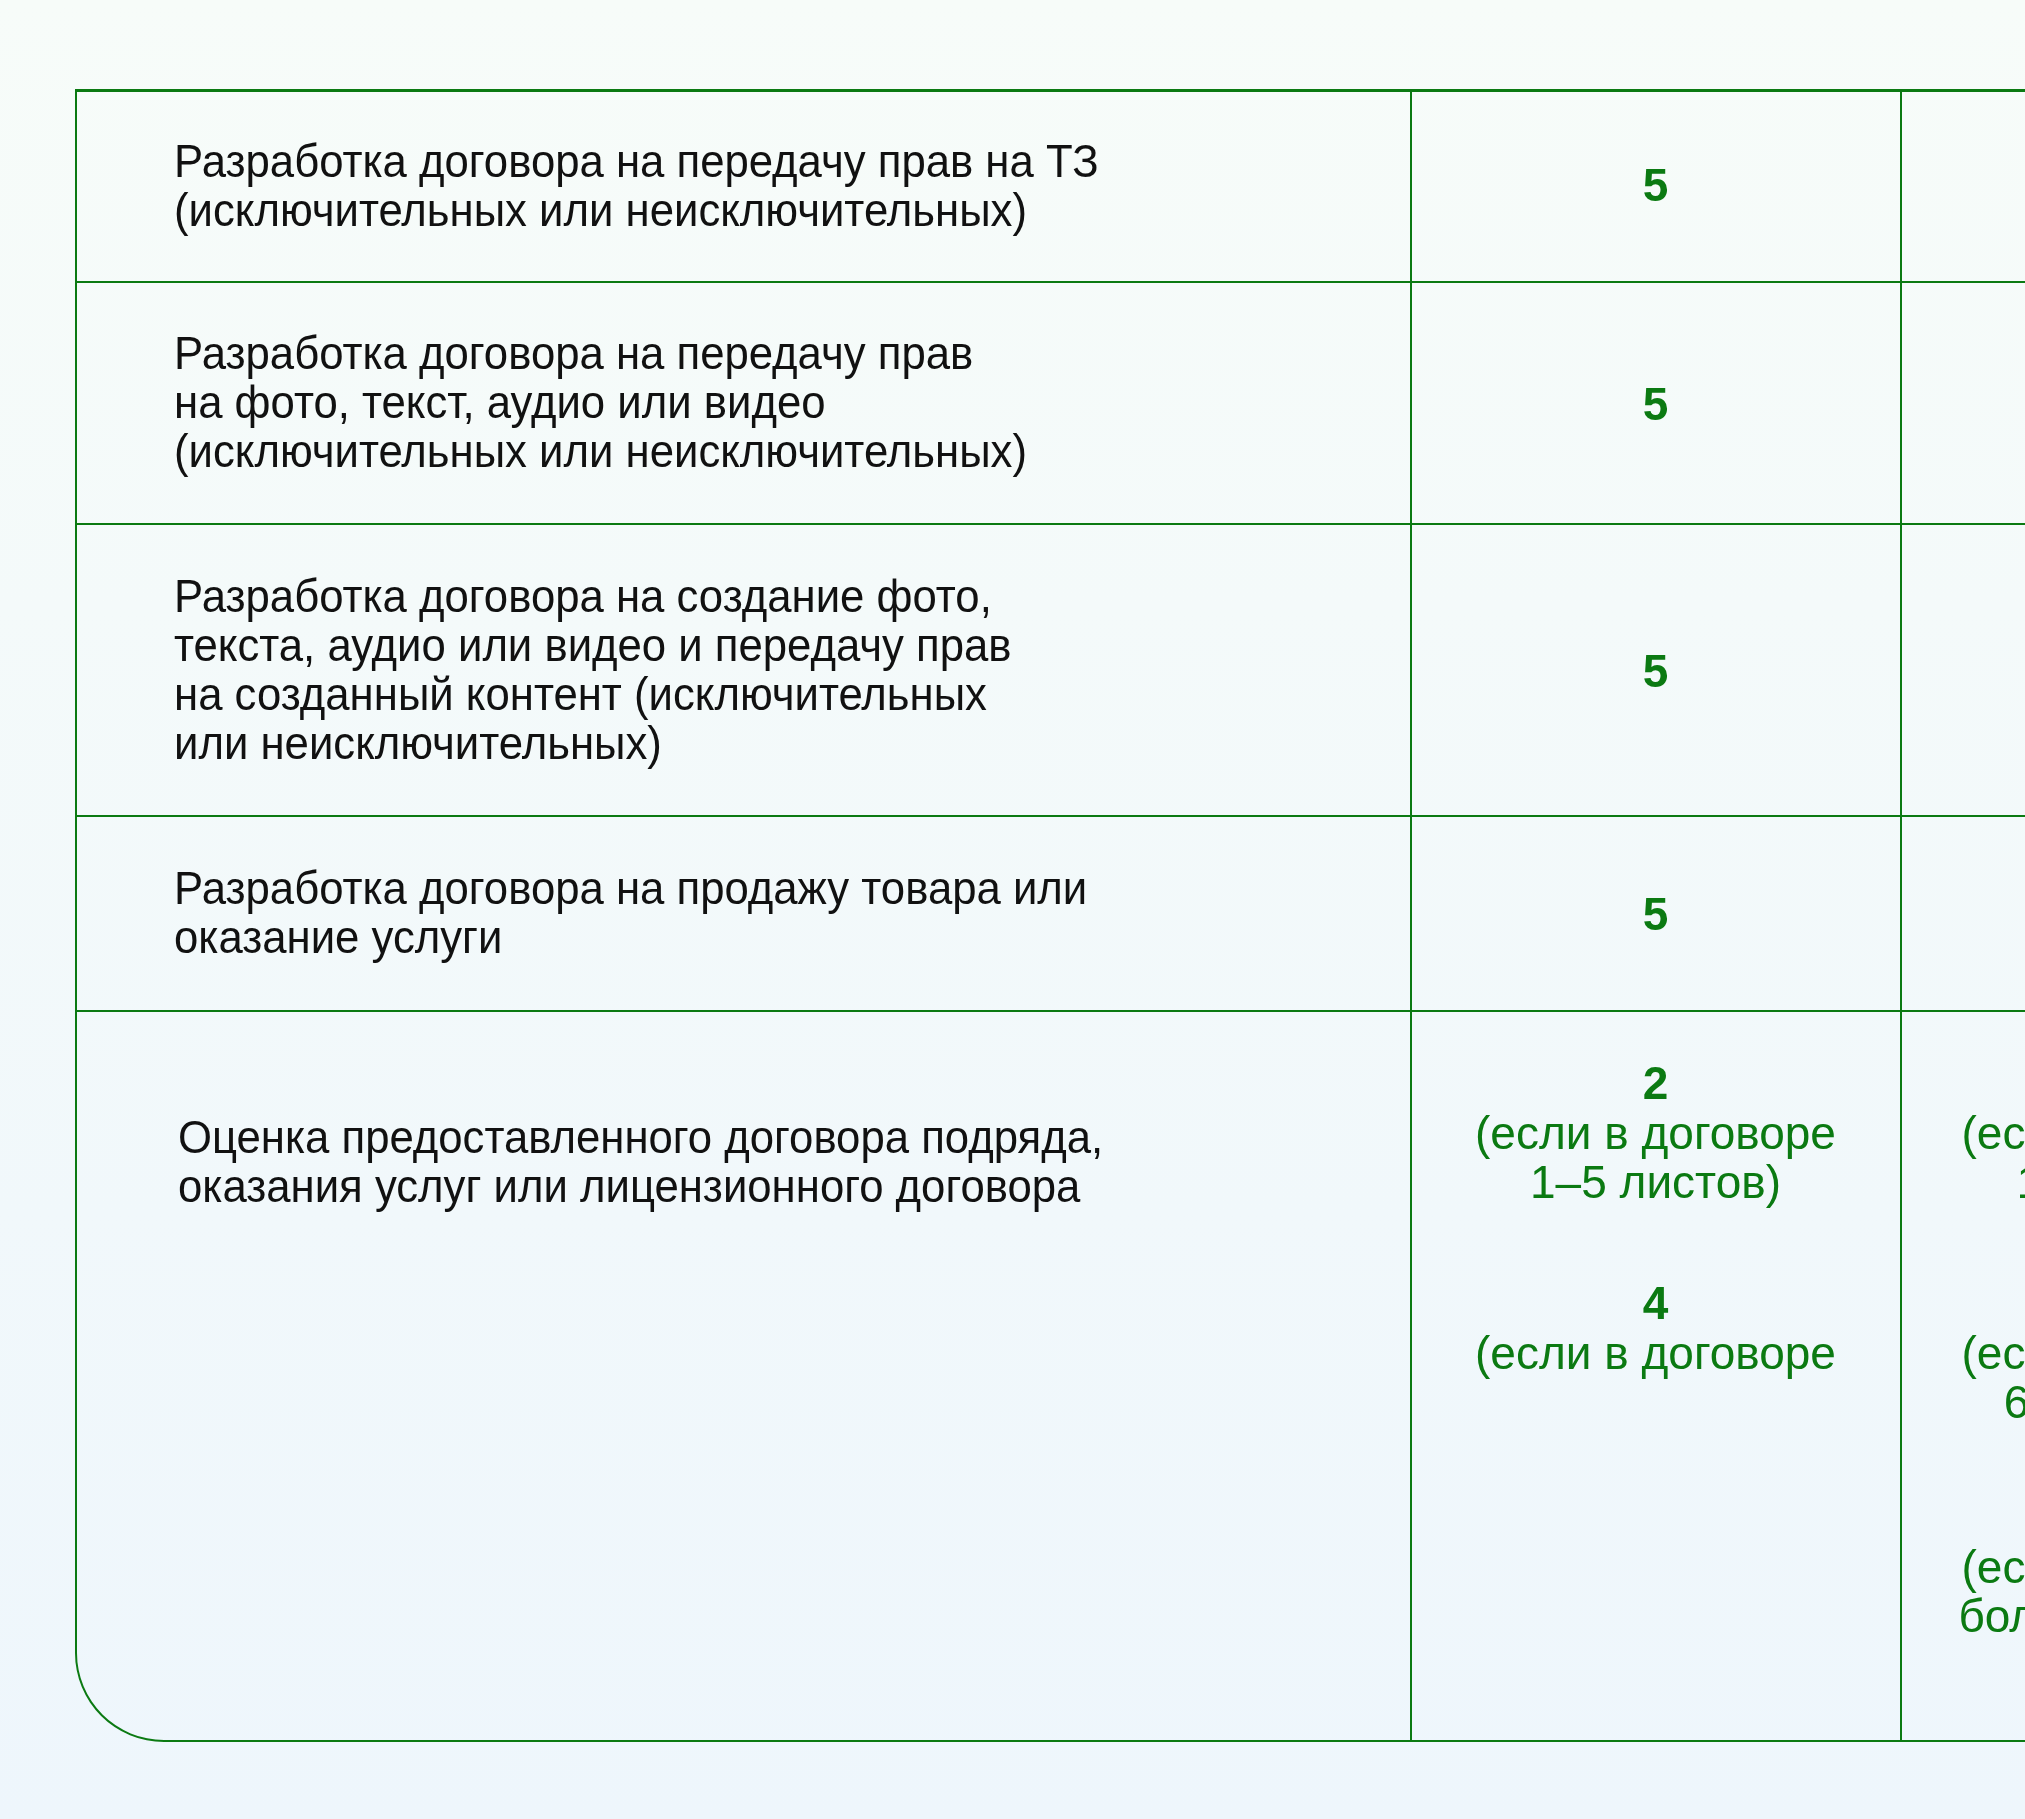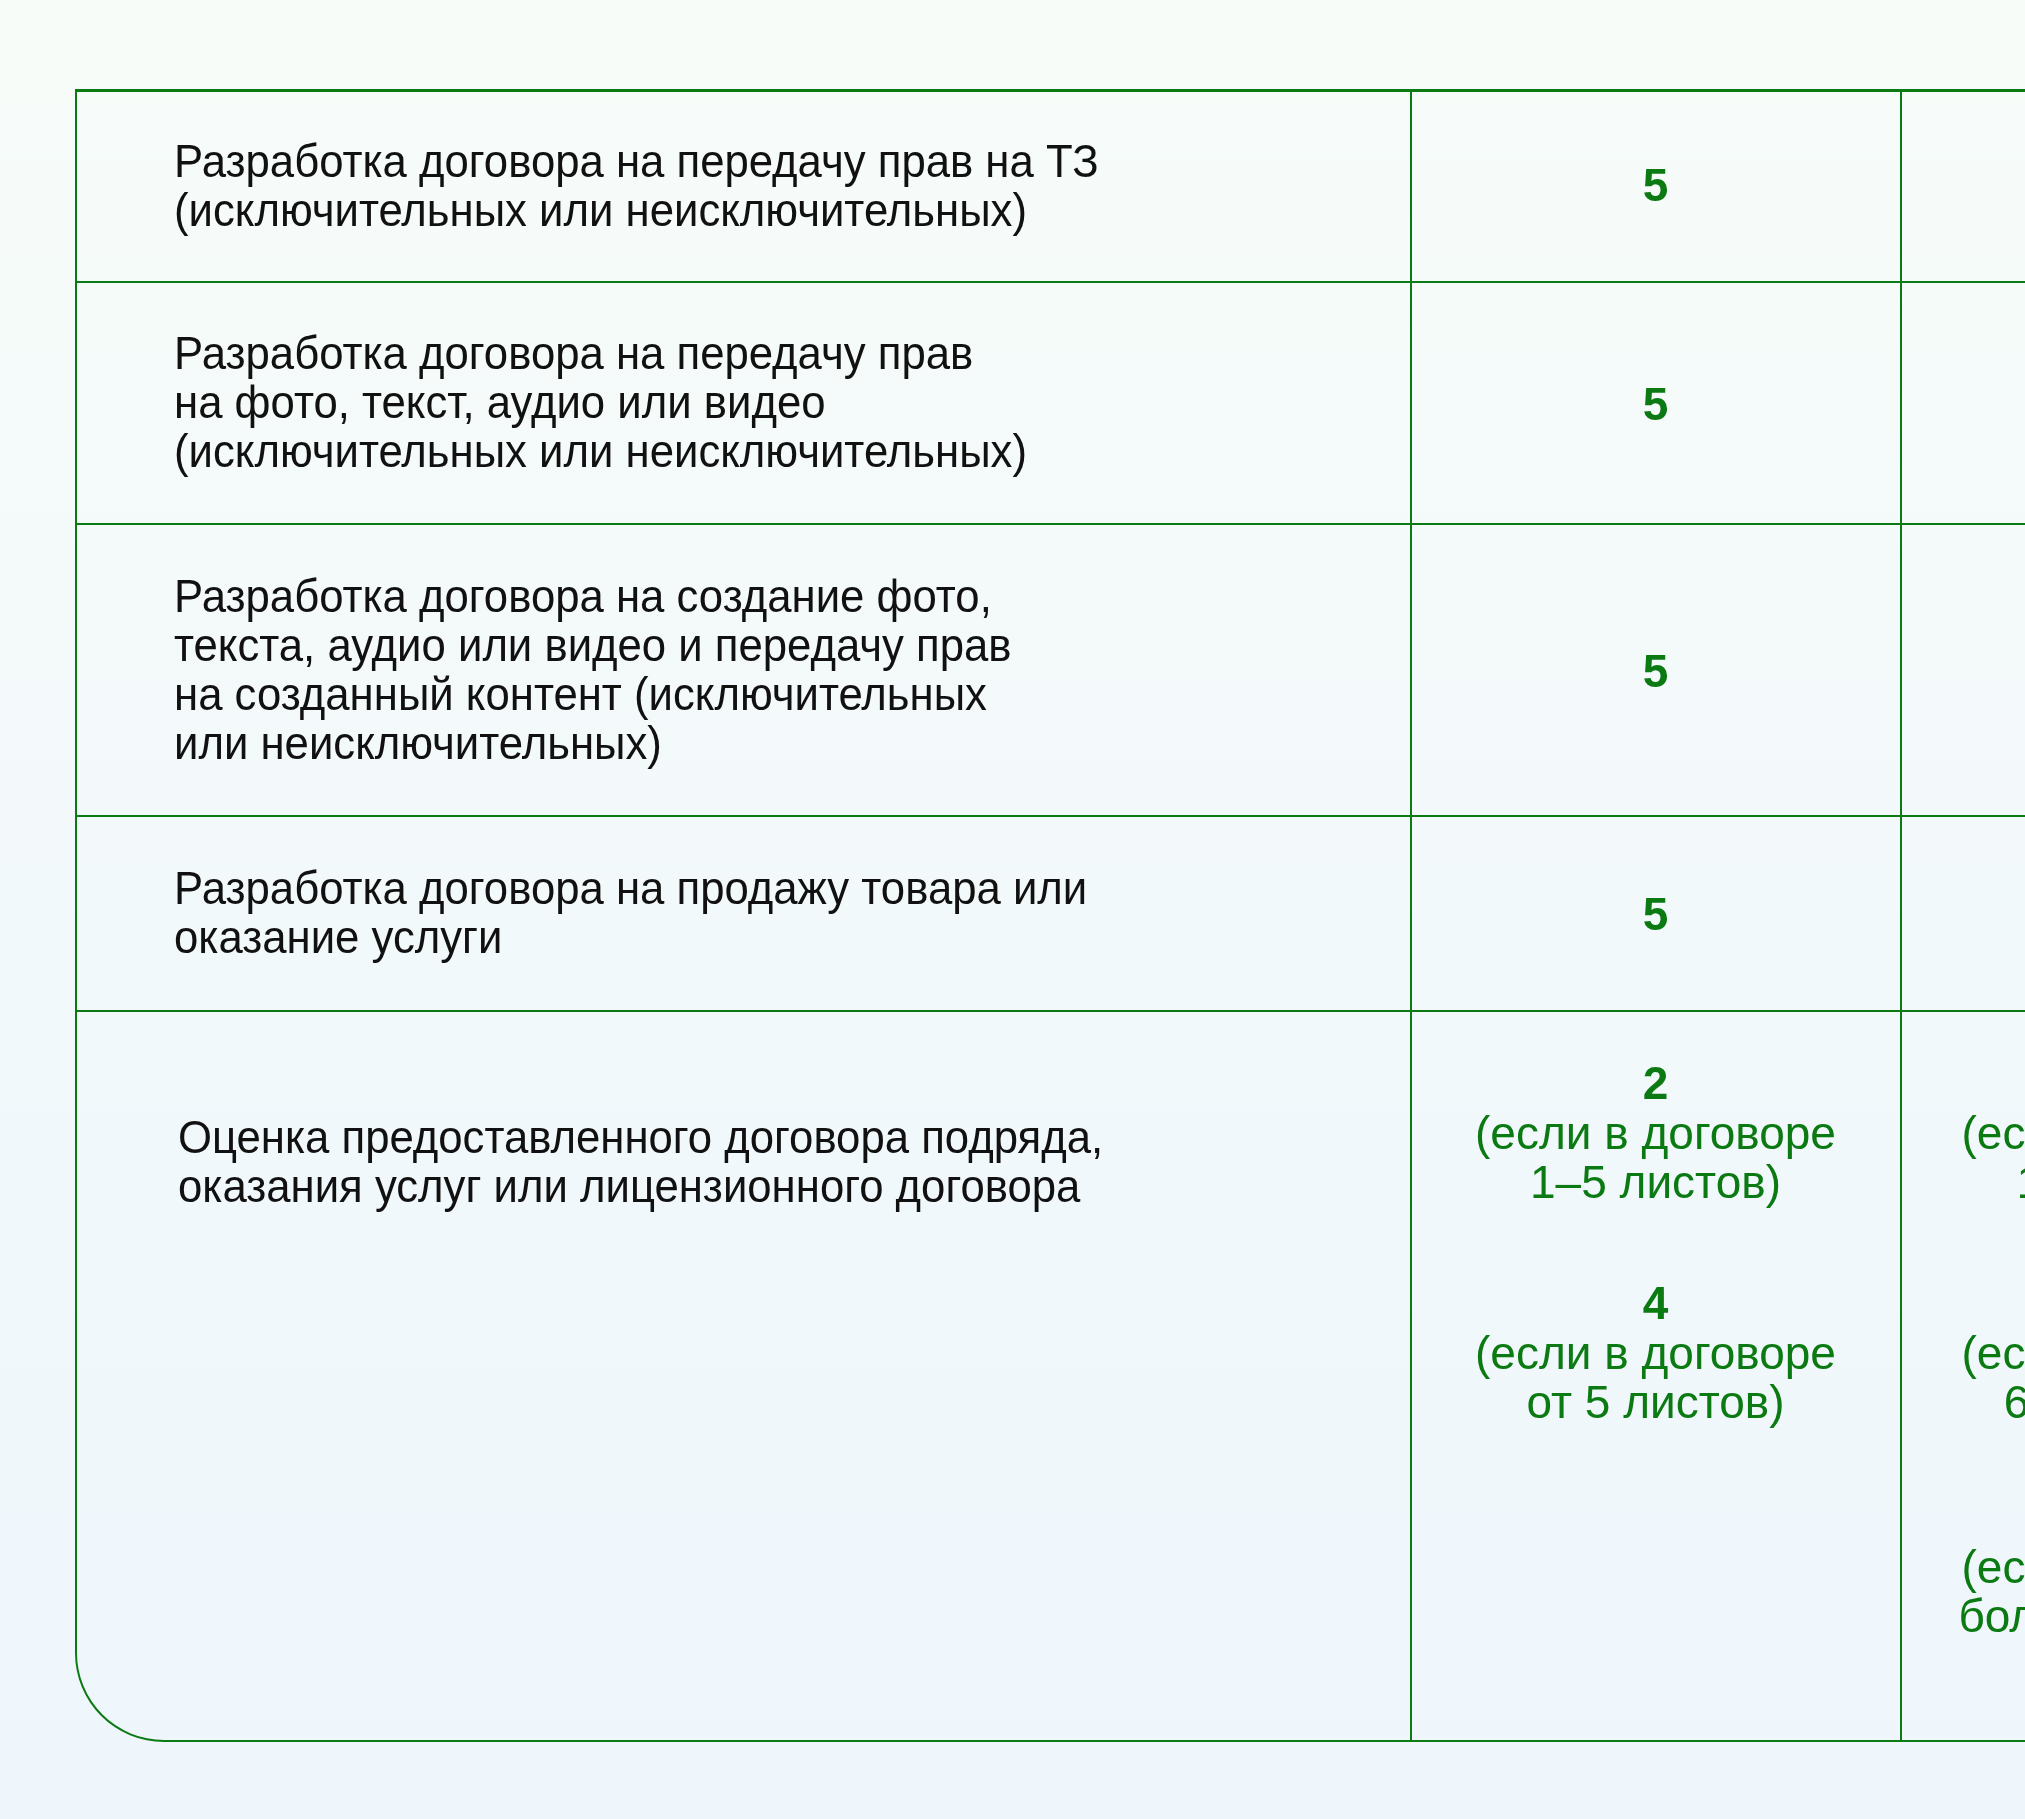--- a/index.html
+++ b/index.html
@@ -89,21 +89,20 @@
 
     <div style="position:absolute; left:1334px; width:489px; top:966px;">
       <div class="num-block">
         <div class="val">2</div>
         <div class="note">(если в договоре</div>
         <div class="note">1–5 листов)</div>
       </div>
       <div class="num-block" style="margin-top:71px;">
         <div class="val">4</div>
         <div class="note">(если в договоре</div>
-        <div class="note">от 5 листов)</div>
       </div>
     </div>
 
     <div style="position:absolute; left:1825px; width:480px; top:966px;">
       <div class="num-block">
         <div class="val">2 000</div>
         <div class="note">(если в договоре</div>
         <div class="note">1–5 листов)</div>
       </div>
       <div class="num-block" style="margin-top:71px;">

